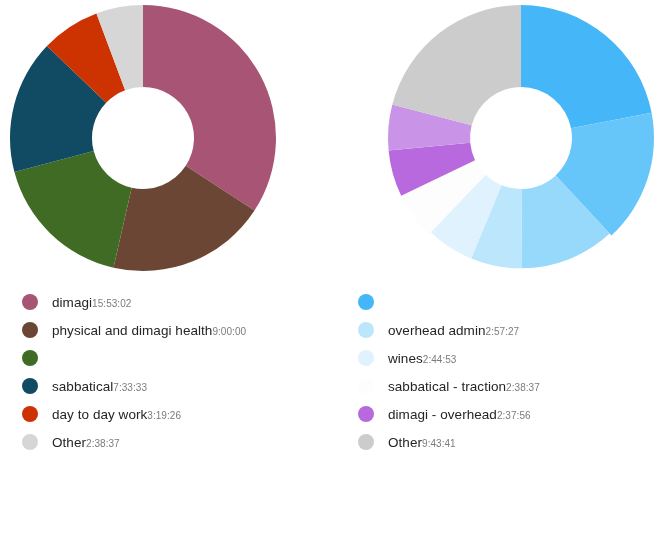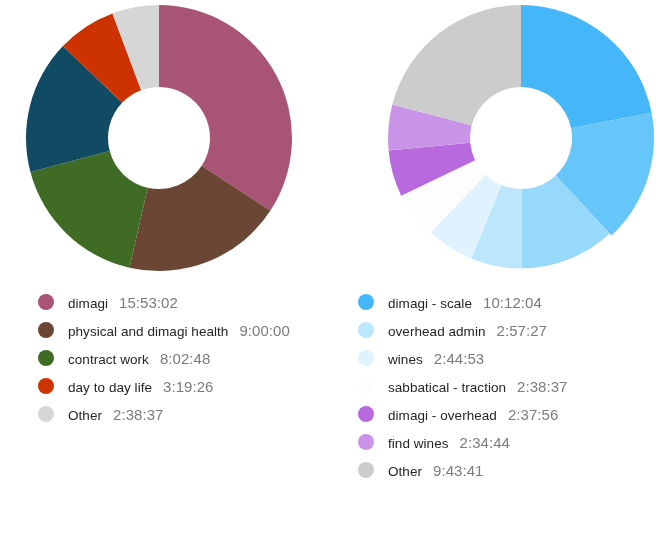--- a/index.html
+++ b/index.html
@@ -20,21 +20,21 @@
     position: relative;
     width: 671px;
     height: 536px;
   }
   .panel {
     position: absolute;
     top: 0;
     width: 335px;
     height: 536px;
   }
-  .panel-left  { left: 16px; }
+  .panel-left  { left: 0; }
   .panel-right { left: 336px; }
 
   .donut-wrap {
     position: absolute;
     top: 0;
     left: 0;
     width: 335px;
     height: 285px;
   }
   .donut-svg {
@@ -69,23 +69,22 @@
     align-items: baseline;
     white-space: nowrap;
     overflow: hidden;
   }
   .legend-label {
     font-size: 13.5px;
     color: #252525;
     letter-spacing: 0.05px;
   }
   .legend-value {
-    font-size: 15px;
+    font-size: 10px;
     color: #7b7b7b;
-    margin-left: 11px;
     letter-spacing: 0.05px;
   }
 </style>
 </head>
 <body>
 
 <div class="board">
 
   <div class="panel panel-left">
 
@@ -110,29 +109,32 @@
         </li>
         <li class="legend-item">
           <span class="swatch" style="background: rgb(107, 70, 52);"></span>
           <span class="legend-text">
             <span class="legend-label">physical and dimagi health</span>
             <span class="legend-value">9:00:00</span>
           </span>
         </li>
         <li class="legend-item">
           <span class="swatch" style="background: rgb(63, 107, 37);"></span>
-          <span class="legend-text">
-            <span class="legend-label">contract work</span>
-            <span class="legend-value">8:02:48</span>
+        </li>
+        <li class="legend-item">
+          <span class="swatch" style="background: rgb(17, 74, 99);"></span>
+          <span class="legend-text">
+            <span class="legend-label">sabbatical</span>
+            <span class="legend-value">7:33:33</span>
           </span>
         </li>
         <li class="legend-item">
           <span class="swatch" style="background: rgb(204, 51, 0);"></span>
           <span class="legend-text">
-            <span class="legend-label">day to day life</span>
+            <span class="legend-label">day to day work</span>
             <span class="legend-value">3:19:26</span>
           </span>
         </li>
         <li class="legend-item">
           <span class="swatch" style="background: rgb(214, 214, 214);"></span>
           <span class="legend-text">
             <span class="legend-label">Other</span>
             <span class="legend-value">2:38:37</span>
           </span>
         </li>
@@ -151,24 +153,20 @@
           <path d="M 93.03 234.07 A 133 133 0 0 1 65.22 195.81 L 139.07 160.17 A 51 51 0 0 0 149.73 174.84 Z" fill="#fdfdfd" stroke="none"></path>
           <path d="M 65.22 195.81 A 133 133 0 0 1 52.58 150.44 L 134.22 142.77 A 51 51 0 0 0 139.07 160.17 Z" fill="#b869dd" stroke="none"></path>
           <path d="M 52.58 150.44 A 133 133 0 0 1 56.30 104.44 L 135.65 125.13 A 51 51 0 0 0 134.22 142.77 Z" fill="#c994e8" stroke="none"></path>
           <path d="M 56.30 104.44 A 133 133 0 0 1 185.00 5.00 L 185.00 87.00 A 51 51 0 0 0 135.65 125.13 Z" fill="#cccccc" stroke="none"></path>
         </svg>
     </div>
 
     <ul class="legend" id="legend-right">
         <li class="legend-item">
           <span class="swatch" style="background: rgb(69, 182, 247);"></span>
-          <span class="legend-text">
-            <span class="legend-label">dimagi - scale</span>
-            <span class="legend-value">10:12:04</span>
-          </span>
         </li>
         <li class="legend-item">
           <span class="swatch" style="background: rgb(187, 230, 252);"></span>
           <span class="legend-text">
             <span class="legend-label">overhead admin</span>
             <span class="legend-value">2:57:27</span>
           </span>
         </li>
         <li class="legend-item">
           <span class="swatch" style="background: rgb(223, 242, 254);"></span>
@@ -185,27 +183,20 @@
           </span>
         </li>
         <li class="legend-item">
           <span class="swatch" style="background: rgb(184, 105, 221);"></span>
           <span class="legend-text">
             <span class="legend-label">dimagi - overhead</span>
             <span class="legend-value">2:37:56</span>
           </span>
         </li>
         <li class="legend-item">
-          <span class="swatch" style="background: rgb(201, 148, 232);"></span>
-          <span class="legend-text">
-            <span class="legend-label">find wines</span>
-            <span class="legend-value">2:34:44</span>
-          </span>
-        </li>
-        <li class="legend-item">
           <span class="swatch" style="background: rgb(204, 204, 204);"></span>
           <span class="legend-text">
             <span class="legend-label">Other</span>
             <span class="legend-value">9:43:41</span>
           </span>
         </li>
       </ul>
   </div>
 
 </div>

